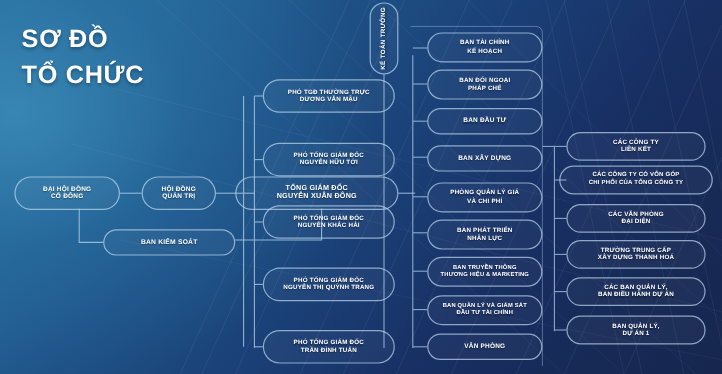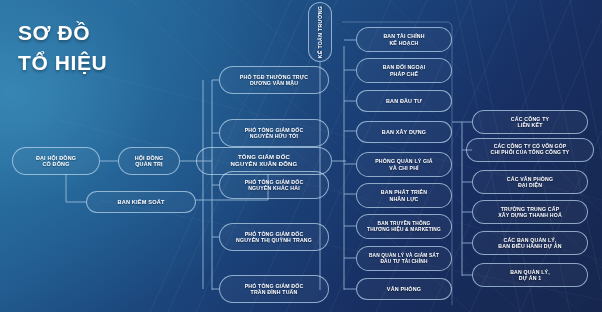--- a/index.html
+++ b/index.html
@@ -161,21 +161,21 @@
 
       <path d="M 452 122 L 462 122"></path>
     </g>
 
     <g stroke="#a9c8e4" stroke-width="0.8" fill="none" opacity="0.45">
       <path d="M 452 305 L 452 28 Q 452 22 446 22 L 342 22"></path>
     </g>
   </svg>
 
   <div class="title">SƠ ĐỒ
-TỔ HIỆU</div>
+TỔ CHỨC</div>
 
   <div class="boxes-layer">
 
     <div class="node" style="left:12px;top:147px;width:88px;height:28px;font-size:5.4px;">
       <span style="white-space:pre-line;">ĐẠI HỘI ĐỒNG
 CỔ ĐÔNG</span>
     </div>
 
     <div class="node" style="left:118px;top:147px;width:62px;height:28px;font-size:5.4px;">
       <span style="white-space:pre-line;">HỘI ĐỒNG

